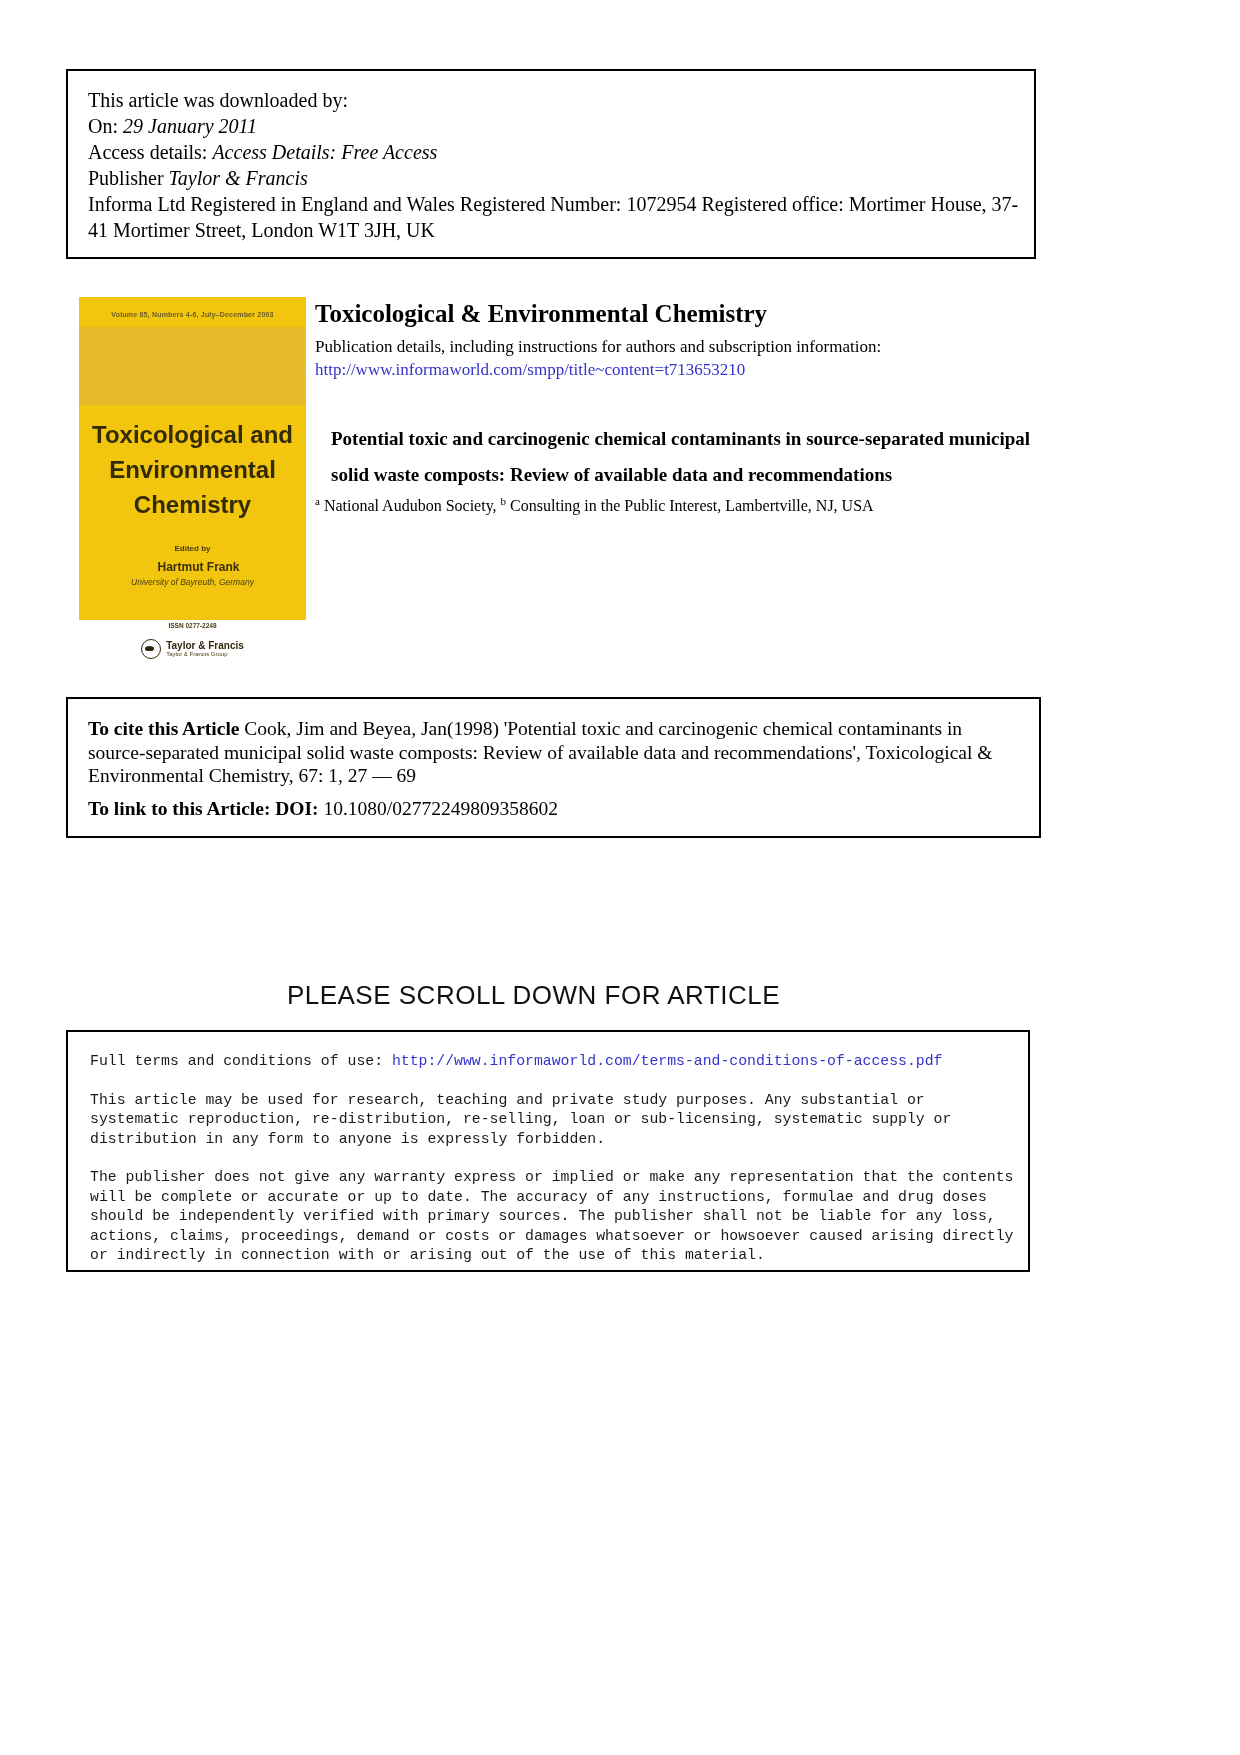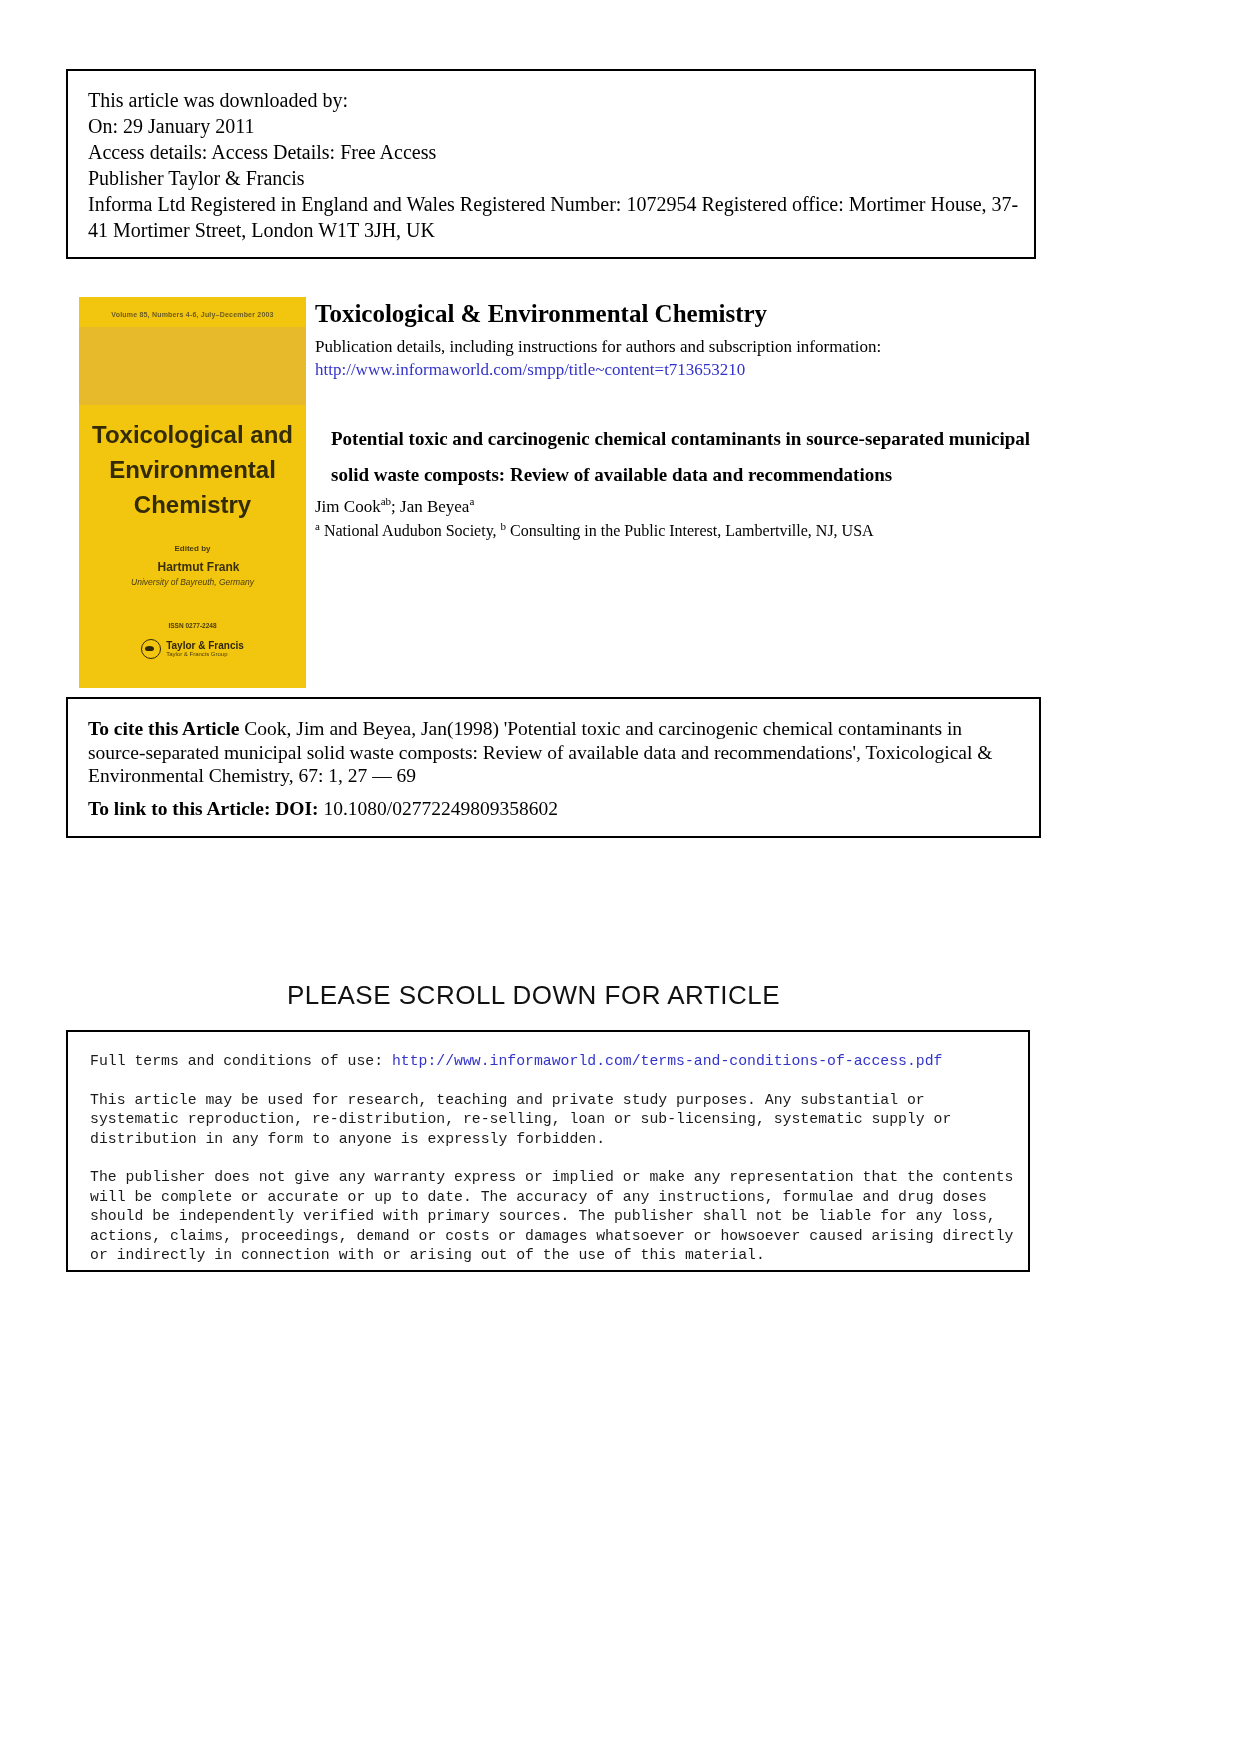--- a/index.html
+++ b/index.html
@@ -16,24 +16,24 @@
     left:66px;width:931px;
     border:2px solid #000;
     background:#fff;
   }
   
   #download-box{
     top:69px;
     padding:16px 15px 14px 20px;
     font-size:20px;line-height:26px;
   }
-  #download-box .it{}
+  #download-box .it{font-style:italic;}
   
   #cover{
-    position:absolute;left:79px;top:297px;width:227px;height:391px;
+    position:absolute;left:79px;top:297px;width:227px;height:323px;
     background:#f2c50e;
     text-align:center;
     font-family:"Liberation Sans", sans-serif;
     color:#2f2a08;
   }
   #cover .vol{
     position:absolute;top:14px;left:0;right:0;
     font-size:7px;font-weight:bold;color:#6b5c20;
     letter-spacing:.2px;
   }
@@ -146,23 +146,20 @@
       </span>
     </div>
   </div>
 
   <div id="rightcol">
     <h1 id="journal-title">Toxicological &amp; Environmental Chemistry</h1>
     <p id="pub-details">Publication details, including instructions for authors and subscription information:</p>
     <a class="link" id="journal-url">http://www.informaworld.com/smpp/title~content=t713653210</a>
 
     <div id="article-title">Potential toxic and carcinogenic chemical contaminants in source-separated municipal solid waste composts: Review of available data and recommendations</div>
-    <div id="authors">
-      <span>Jim Cook</span><sup>ab</sup><span>; </span><span>Jan Beyea</span><sup>a</sup>
-    </div>
     <div id="affil">
       <sup>a</sup><span> National Audubon Society, </span><sup>b</sup><span> Consulting in the Public Interest, Lambertville, NJ, USA</span>
     </div>
   </div>
 
   <div class="box" id="cite-box">
     <div><span class="b">To cite this Article </span><span>Cook, Jim and Beyea, Jan(1998) 'Potential toxic and carcinogenic chemical contaminants in source-separated municipal solid waste composts: Review of available data and recommendations', Toxicological &amp; Environmental Chemistry, 67: 1, 27 — 69</span></div>
     <div class="row2"><span class="b">To link to this Article: DOI: </span><span>10.1080/02772249809358602</span></div>
   </div>
 

